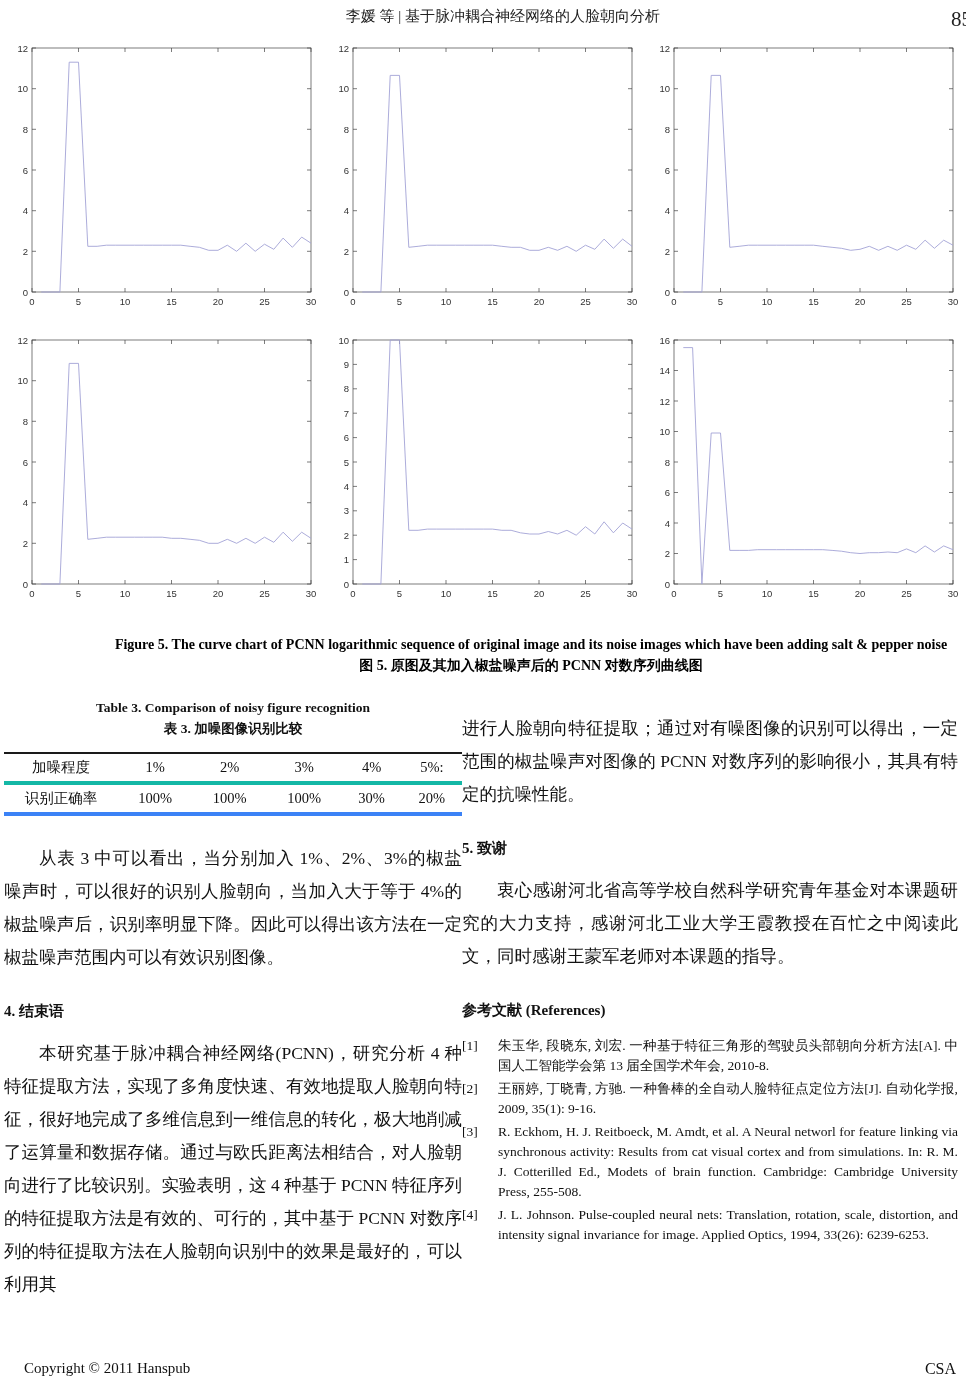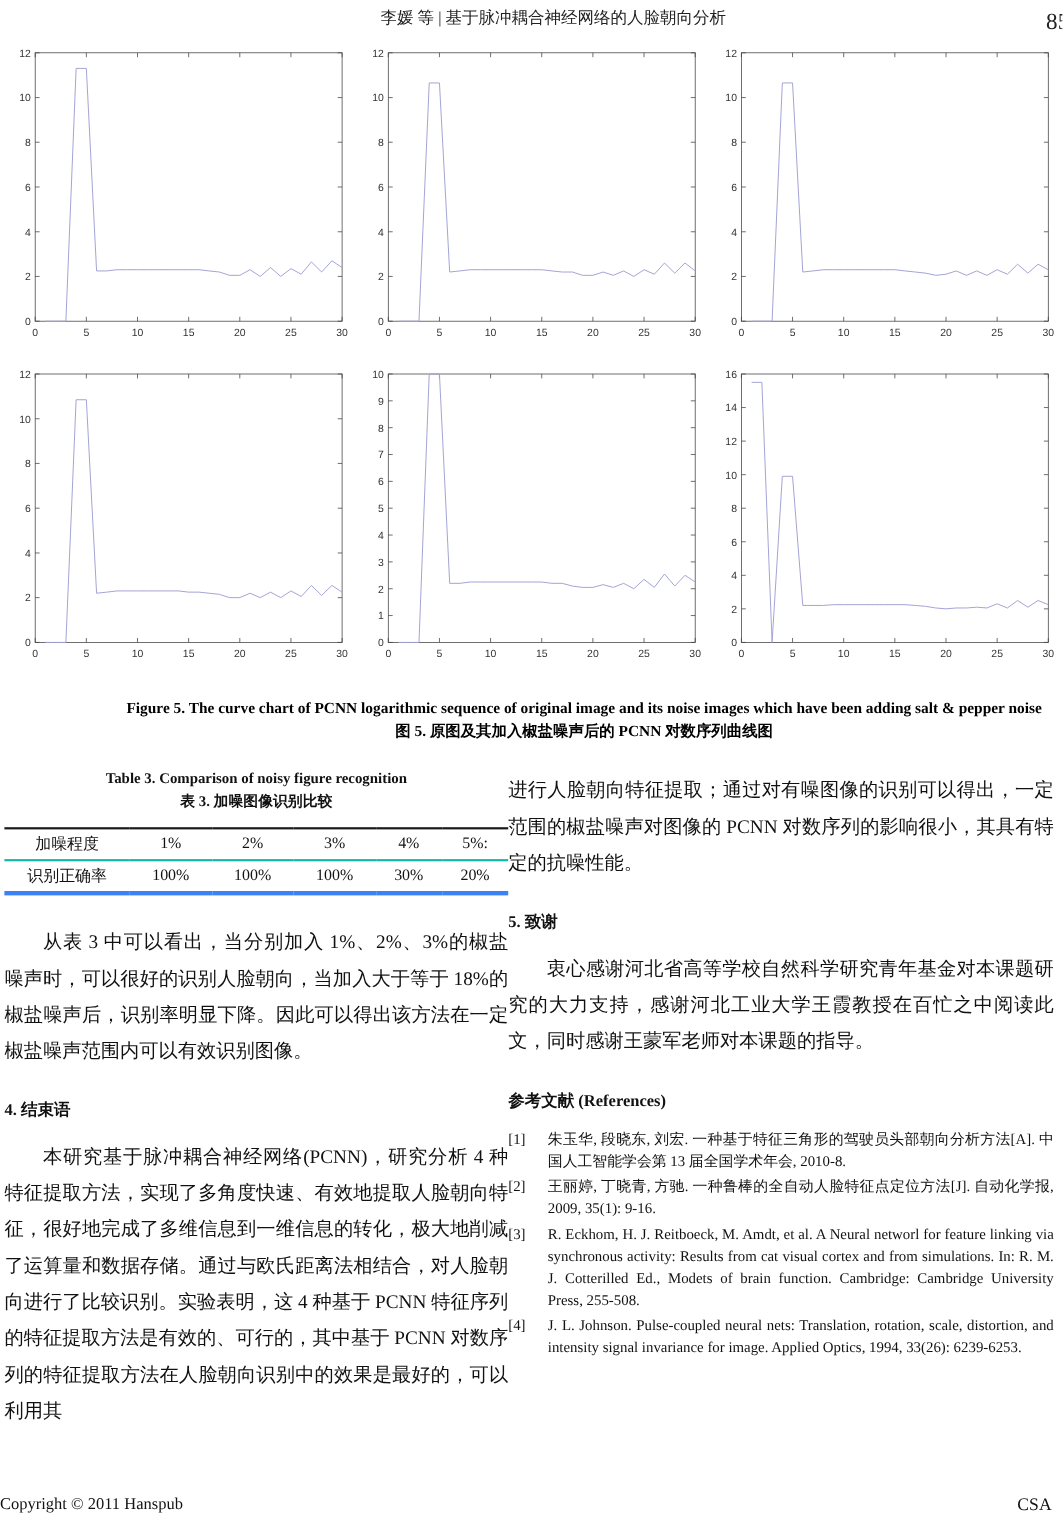--- a/index.html
+++ b/index.html
@@ -18,36 +18,36 @@
   .caption { position:absolute; top:634px; left:0; width:100%; text-align:center;
              font-weight:bold; font-size:14px; line-height:1.5; color:#000;margin-left:48px; }
 
   .content { position:absolute; top:694px; left:4px; width:954px; display:flex; }
   .col-left { width:458px; }
   .col-right { flex:1; }
 
   .tbl-title { text-align:center; font-weight:bold; font-size:13.5px; line-height:1.55; margin-top:4px; }
   table.noise { width:100%; border-collapse:collapse; margin-top:12px; font-size:14.5px; }
   table.noise td { padding:4px 2px; text-align:center; }
-  table.noise tr:first-child td { border-top:2px solid #1a1a1a; border-bottom:2px solid #14b8a6; }
+  table.noise tr:first-child td { border-top:2px solid #1a1a1a; border-bottom:4px solid #14b8a6; }
   table.noise tr:last-child td  { border-bottom:4px solid #3b82f6; }
   table.noise td:first-child { width:110px; }
 
   .para { font-size:17.5px; line-height:33px; text-align:justify; margin:0; }
   .indent { text-indent:2em; }
   .mt26 { margin-top:26px; }
-  .mt6  { margin-top:8px; }
+  .mt6  { margin-top:18px; }
   .sec-heading { font-size:15px; font-weight:bold; margin:28px 0 16px 0; }
 
   .refs { margin-top:14px; font-size:13.5px; line-height:20px; }
   .ref-item { display:flex; margin-bottom:3px; }
   .ref-num { width:36px; flex:none; }
   .ref-text { flex:1; text-align:justify; }
 
-  .footer { position:absolute; left:0; right:10px; bottom:8px; display:flex;
+  .footer { position:absolute; left:24px; right:10px; bottom:8px; display:flex;
             justify-content:space-between; font-size:15px; }
   .footer-right { font-weight:normal; font-size:16px; }
 </style>
 </head>
 <body>
 
 <div class="page">
 
   <div class="header">
     <span>李媛 等 | 基于脉冲耦合神经网络的人脸朝向分析</span>
@@ -377,21 +377,21 @@
               <td>识别正确率</td>
               <td>100%</td>
               <td>100%</td>
               <td>100%</td>
               <td>30%</td>
               <td>20%</td>
             </tr>
           </tbody>
       </table>
 
-      <p class="para indent mt26">从表 3 中可以看出，当分别加入 1%、2%、3%的椒盐噪声时，可以很好的识别人脸朝向，当加入大于等于 18%的椒盐噪声后，识别率明显下降。因此可以得出该方法在一定椒盐噪声范围内可以有效识别图像。</p>
+      <p class="para indent mt26">从表 3 中可以看出，当分别加入 1%、2%、3%的椒盐噪声时，可以很好的识别人脸朝向，当加入大于等于 4%的椒盐噪声后，识别率明显下降。因此可以得出该方法在一定椒盐噪声范围内可以有效识别图像。</p>
 
       <div class="sec-heading">4.  结束语</div>
 
       <p class="para indent">本研究基于脉冲耦合神经网络(PCNN)，研究分析 4 种特征提取方法，实现了多角度快速、有效地提取人脸朝向特征，很好地完成了多维信息到一维信息的转化，极大地削减了运算量和数据存储。通过与欧氏距离法相结合，对人脸朝向进行了比较识别。实验表明，这 4 种基于 PCNN 特征序列的特征提取方法是有效的、可行的，其中基于 PCNN 对数序列的特征提取方法在人脸朝向识别中的效果是最好的，可以利用其</p>
     </div>
 
     <div class="col-right">
       <p class="para mt6">进行人脸朝向特征提取；通过对有噪图像的识别可以得出，一定范围的椒盐噪声对图像的 PCNN 对数序列的影响很小，其具有特定的抗噪性能。</p>
 
       <div class="sec-heading">5.  致谢</div>

